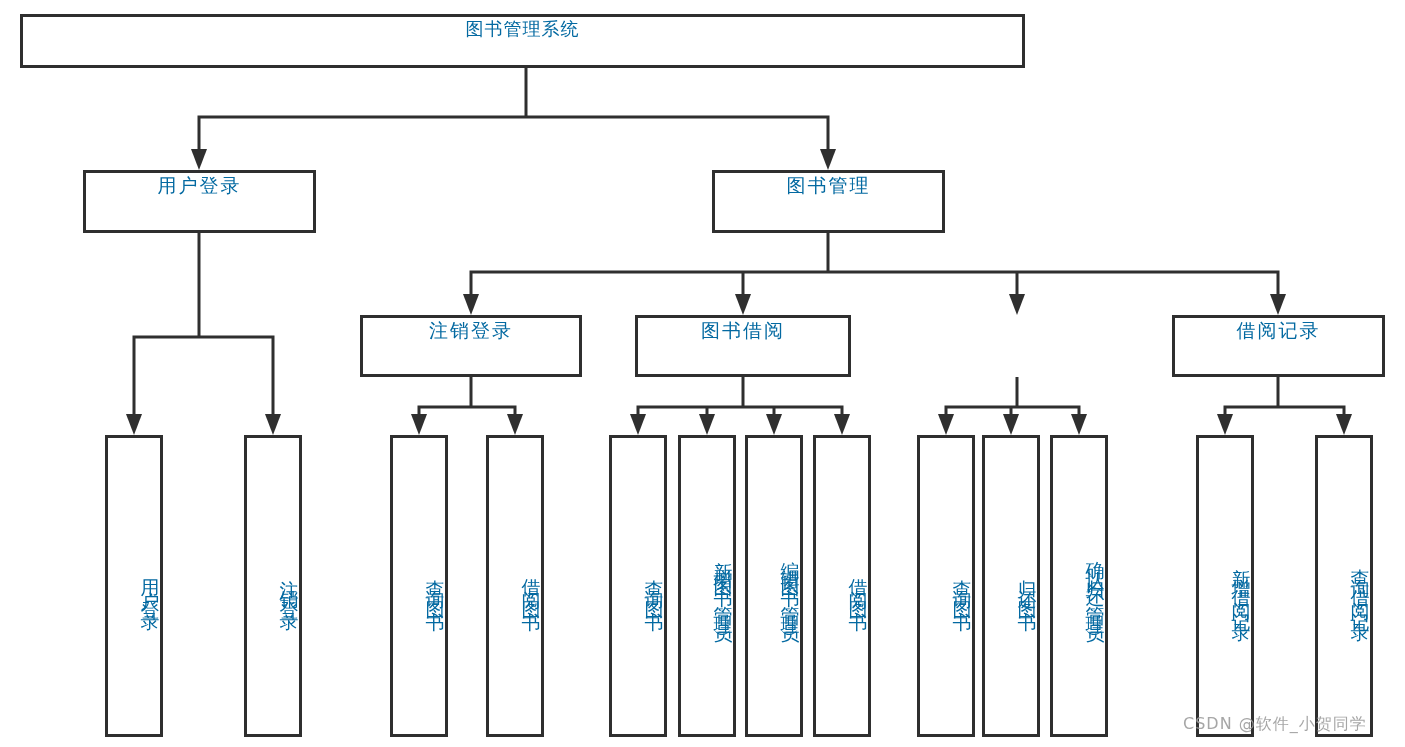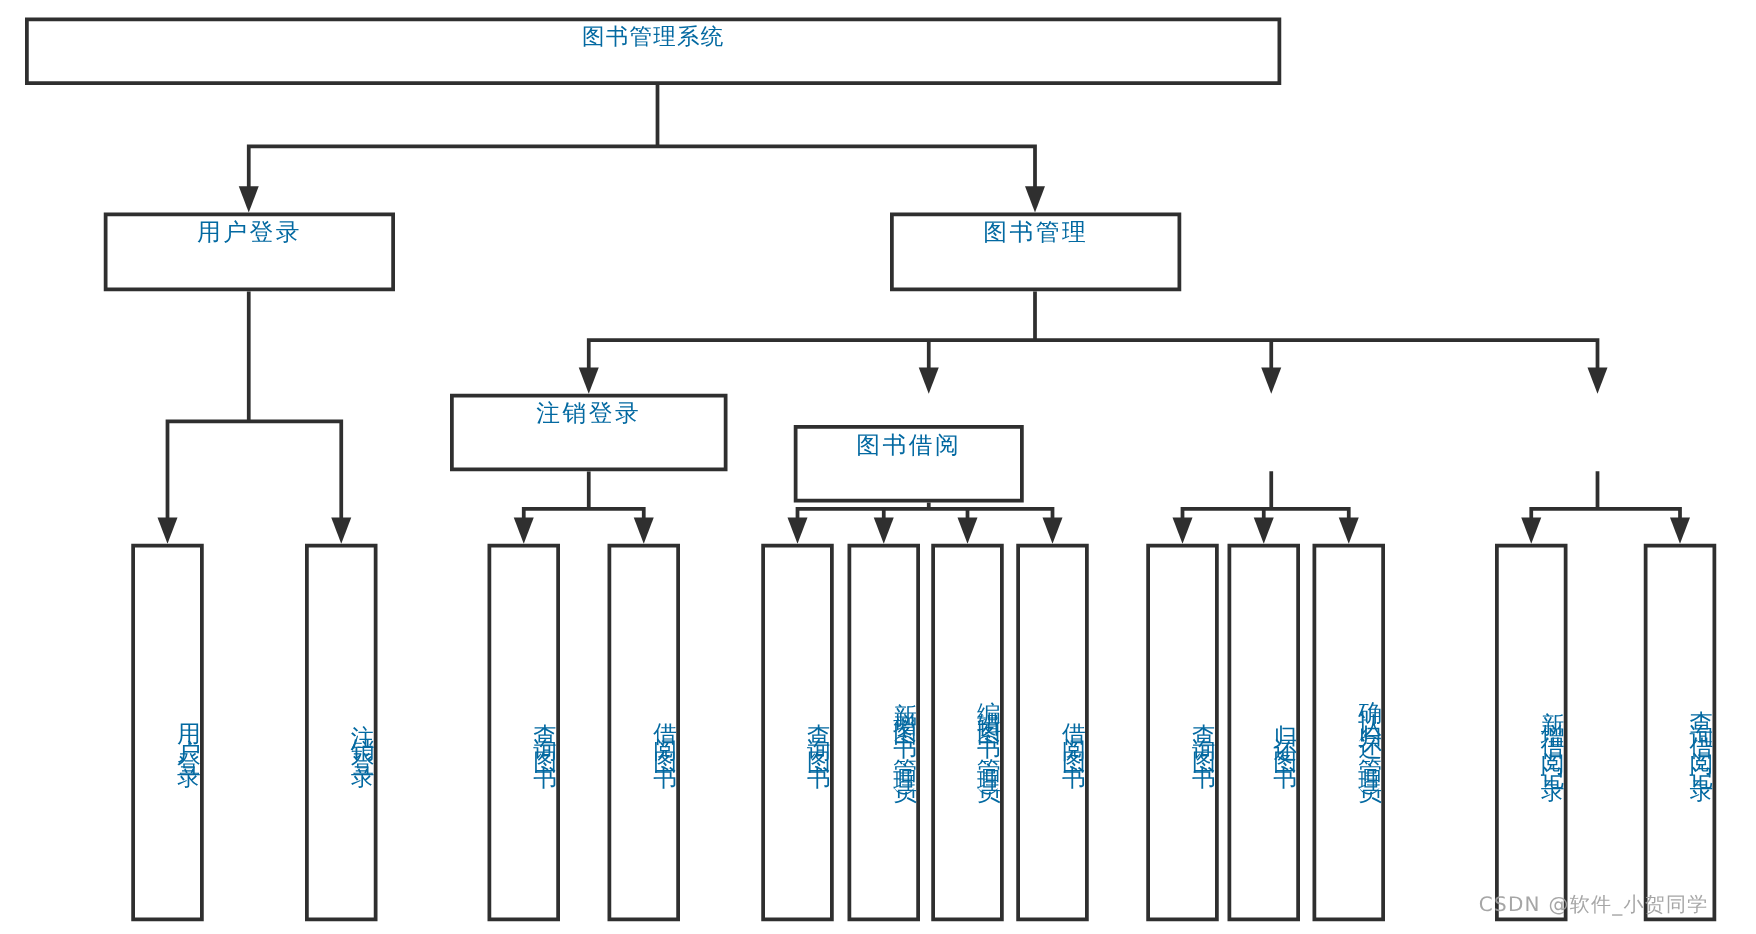--- a/index.html
+++ b/index.html
@@ -112,22 +112,25 @@
   <div class="node h-node" style="left:83px; top:170px; width:233px; height:63px;">
     <span>用户登录</span>
   </div>
   <div class="node h-node" style="left:712px; top:170px; width:233px; height:63px;">
     <span>图书管理</span>
   </div>
 
   <div class="node h-node" style="left:360px; top:315px; width:222px; height:62px;">
     <span>注销登录</span>
   </div>
-  <div class="node h-node" style="left:635px; top:315px; width:184px; height:62px;margin-top:25px;">
+  <div class="node h-node" style="left:635px; top:315px; width:216px; height:62px;">
     <span>图书借阅</span>
+  </div>
+  <div class="node h-node" style="left:1172px; top:315px; width:213px; height:62px;">
+    <span>借阅记录</span>
   </div>
 
   <div class="node leaf-node" style="left:105px; top:435px; width:58px; height:302px;">
     <span>用户登录</span>
   </div>
   <div class="node leaf-node" style="left:244px; top:435px; width:58px; height:302px;">
     <span>注销登录</span>
   </div>
 
   <div class="node leaf-node" style="left:390px; top:435px; width:58px; height:302px;">

